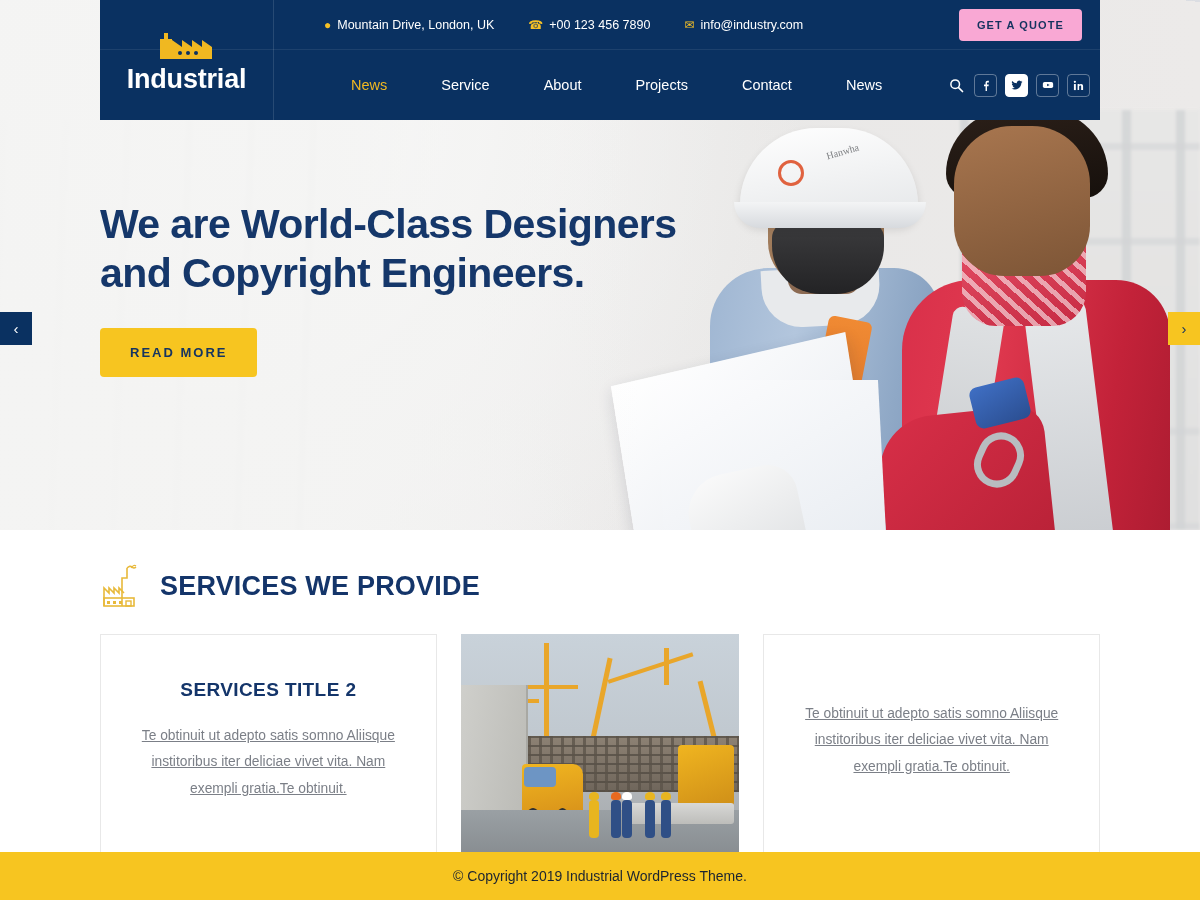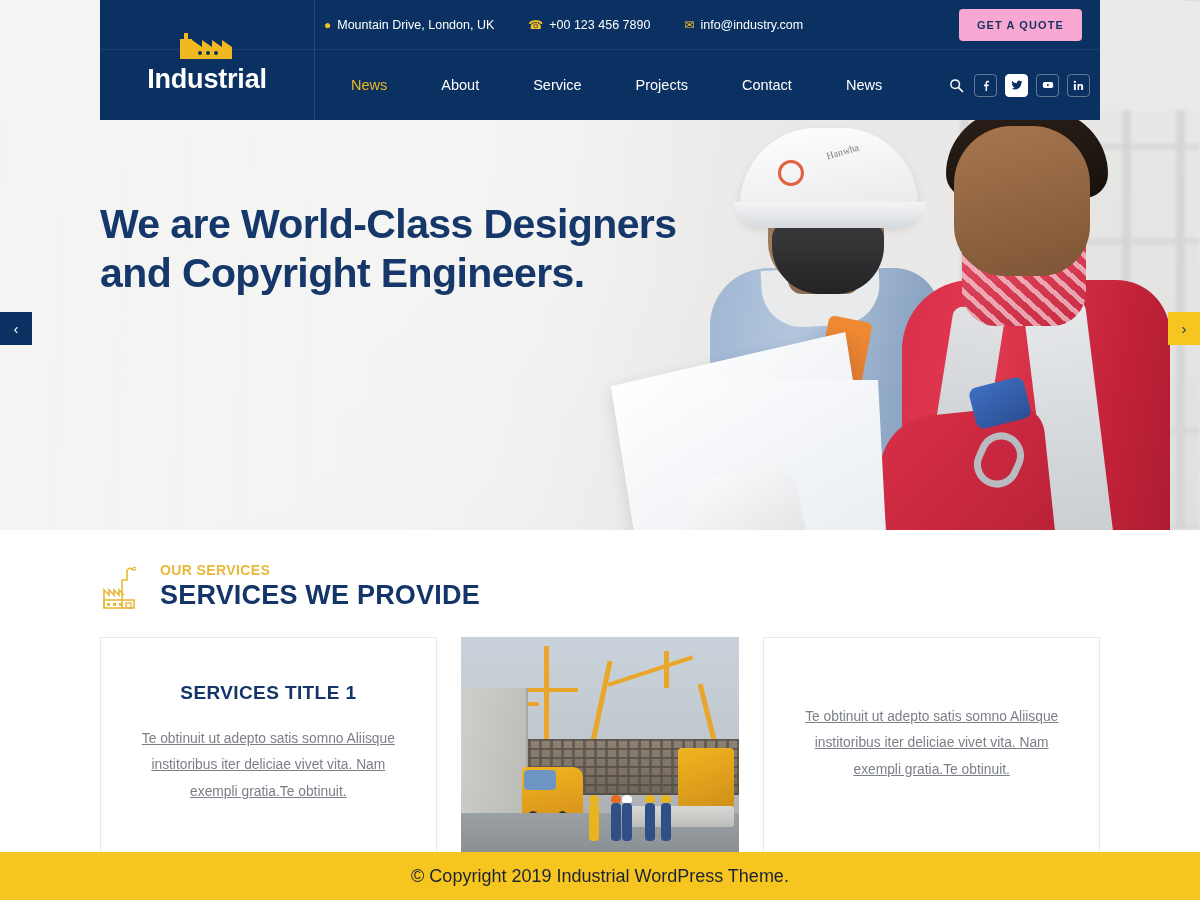--- a/index.html
+++ b/index.html
@@ -175,21 +175,21 @@
   
   .header{
     position:absolute; left:100px; top:0; width:1000px; height:120px;
     background:#0a3161; z-index:40;
   }
   .topbar{
     height:50px; display:flex; align-items:center;
     border-bottom:1px solid rgba(255,255,255,.08);
   }
   .logo-box{
-    width:215px; height:120px; position:absolute; left:0; top:0;
+    width:174px; height:120px; position:absolute; left:0; top:0;
     display:flex; flex-direction:column; align-items:center; justify-content:center;
     border-right:1px solid rgba(255,255,255,.12);
   }
   .logo-icon{ margin-bottom:4px; line-height:0; }
   .logo-text{
     color:#ffffff; font-size:27px; font-weight:700; letter-spacing:-.2px;
   }
   .topbar-right{
     margin-left:198px; height:50px; flex:1; display:flex; align-items:center;
     padding-left:26px; padding-right:18px; gap:0;
@@ -315,21 +315,21 @@
   .site .digger{
     position:absolute; right:2%; top:48%; width:20%; height:26%;
     background:linear-gradient(160deg,#f0b520,#cf8f18); border-radius:4px;
   }
 
   
   .footer{
     position:absolute; left:0; bottom:0; width:1200px; height:48px;
     background:#f7c520; display:flex; align-items:center; justify-content:center;
   }
-  .footer span{ color:#1c2430; font-size:18px; }
+  .footer span{ color:#1c2430; font-size:14px; }
 </style>
 </head>
 <body>
 
 <div class="hero">
 
   <div class="hero-photo"></div>
   <div class="hero-scaffold"></div>
   <div class="hero-racks"></div>
 
@@ -398,24 +398,24 @@
         <button class="quote-btn">GET A QUOTE</button>
       </div>
     </div>
 
     <div class="navbar">
       <ul class="nav-list">
         <li>
             <a href="#" class="active">News</a>
           </li>
         <li>
-            <a href="#">About</a>
+            <a href="#">Service</a>
           </li>
         <li>
-            <a href="#">Service</a>
+            <a href="#">About</a>
           </li>
         <li>
             <a href="#">Projects</a>
           </li>
         <li>
             <a href="#">Contact</a>
           </li>
         <li>
             <a href="#">News</a>
           </li>
@@ -456,20 +456,21 @@
         </a>
       </div>
     </div>
   </div>
 
   <div class="hero-content">
     <h1 class="hero-title">
       <span>We are World-Class Designers</span><br>
       <span>and Copyright Engineers.</span>
     </h1>
+    <button class="read-more">READ MORE</button>
   </div>
 
   <button class="slide-arrow slide-prev">‹</button>
   <button class="slide-arrow slide-next">›</button>
 </div>
 
 <section class="services">
   <div class="sec-head">
     <span class="sec-icon">
       <svg width="46" height="46" viewBox="0 0 46 46" aria-hidden="true">
@@ -478,29 +479,28 @@
         <path d="M31 6 q3-4 5-2" fill="none" stroke="#e8b93a" stroke-width="1.2"></path>
         <path d="M4 44 V26 l5 5 v-5 l5 5 v-5 l5 5 v-5 l5 5" fill="none" stroke="#e8b93a" stroke-width="1.6"></path>
         <rect x="4" y="36" width="30" height="8" fill="none" stroke="#e8b93a" stroke-width="1.6"></rect>
         <rect x="7" y="39" width="3" height="3" fill="#e8b93a"></rect>
         <rect x="13" y="39" width="3" height="3" fill="#e8b93a"></rect>
         <rect x="19" y="39" width="3" height="3" fill="#e8b93a"></rect>
         <rect x="26" y="39" width="5" height="5" fill="none" stroke="#e8b93a" stroke-width="1.4"></rect>
       </svg>
     </span>
     <div>
-      <div class="sec-eyebrow">OUR SERVICES</div>
       <div class="sec-title">SERVICES WE PROVIDE</div>
     </div>
   </div>
 
   <div class="cards">
 
     <div class="card">
-      <div class="card-title">SERVICES TITLE 1</div>
+      <div class="card-title">SERVICES TITLE 2</div>
       <div class="card-text">Te obtinuit ut adepto satis somno Aliisque institoribus iter deliciae vivet vita. Nam exempli gratia.Te obtinuit.</div>
     </div>
 
     <div class="card photo">
       <div class="site">
         <div class="sky"></div>
         <div class="crane v" style="left:30%;top:4%;height:50%;"></div>
         <div class="crane h" style="left:16%;top:22%;width:26%;"></div>
         <div class="crane v" style="left:49%;top:10%;height:44%;transform:rotate(12deg);"></div>
         <div class="crane h" style="left:52%;top:14%;width:32%;transform:rotate(-18deg);"></div>

